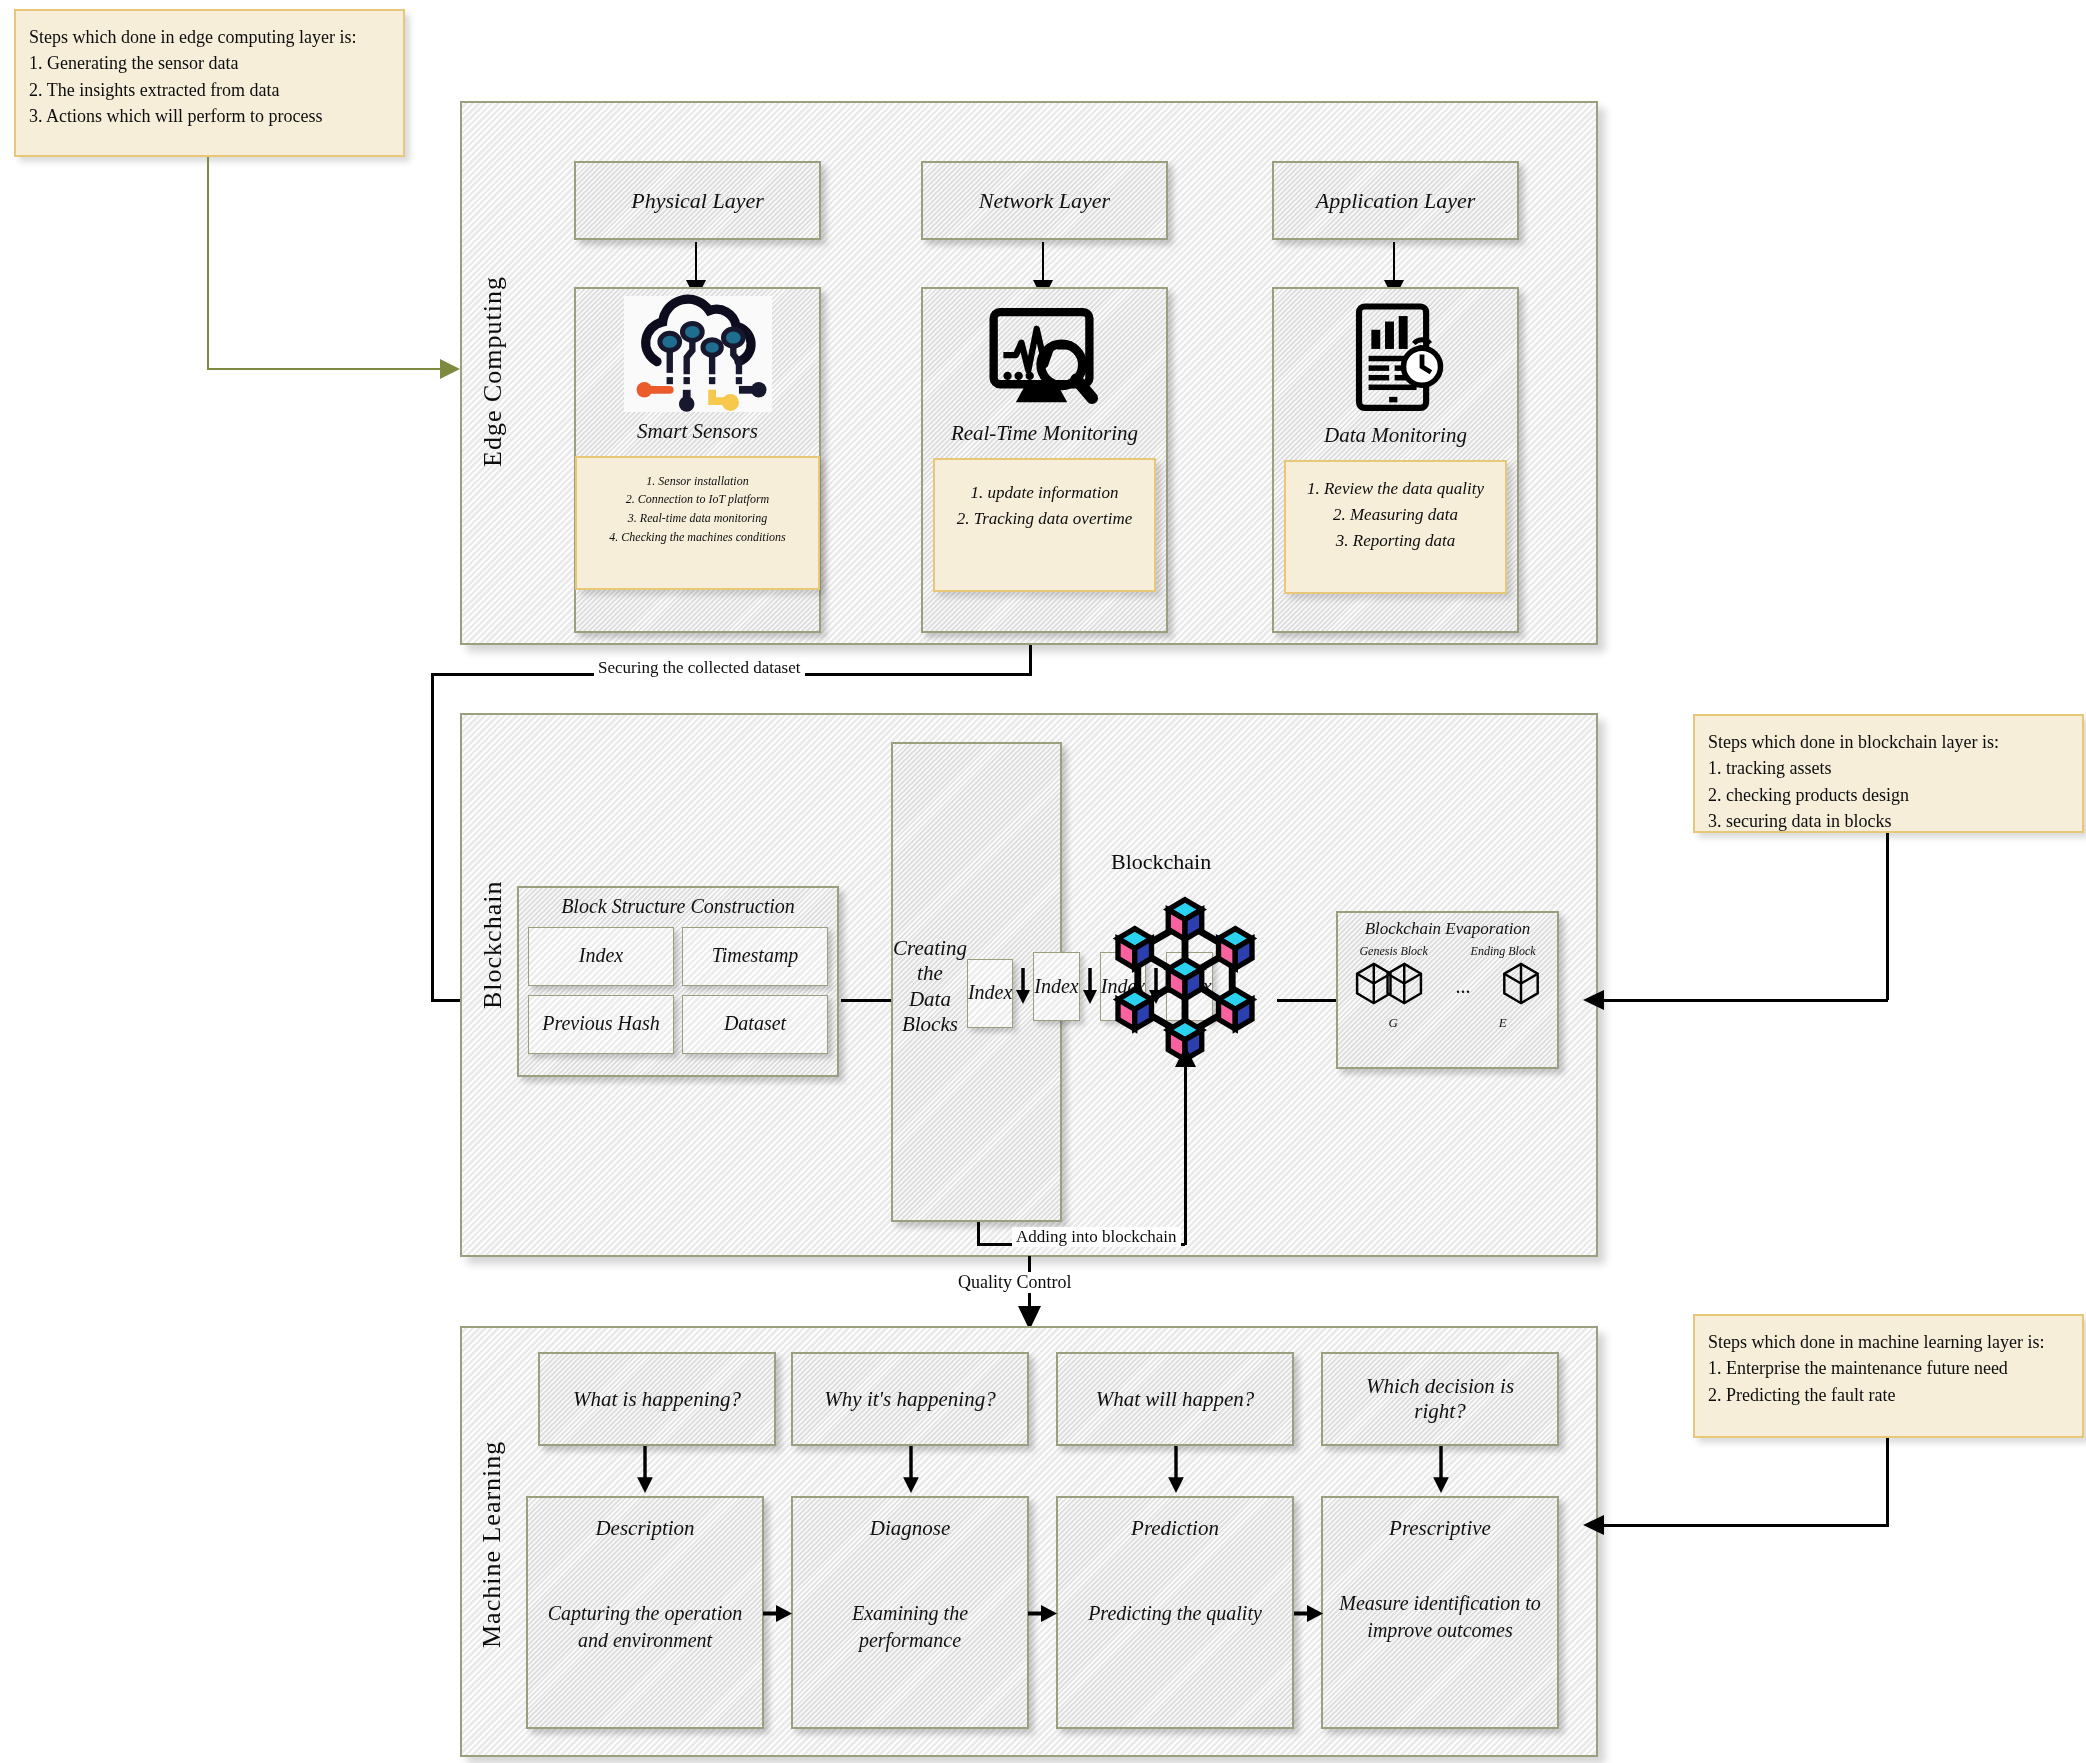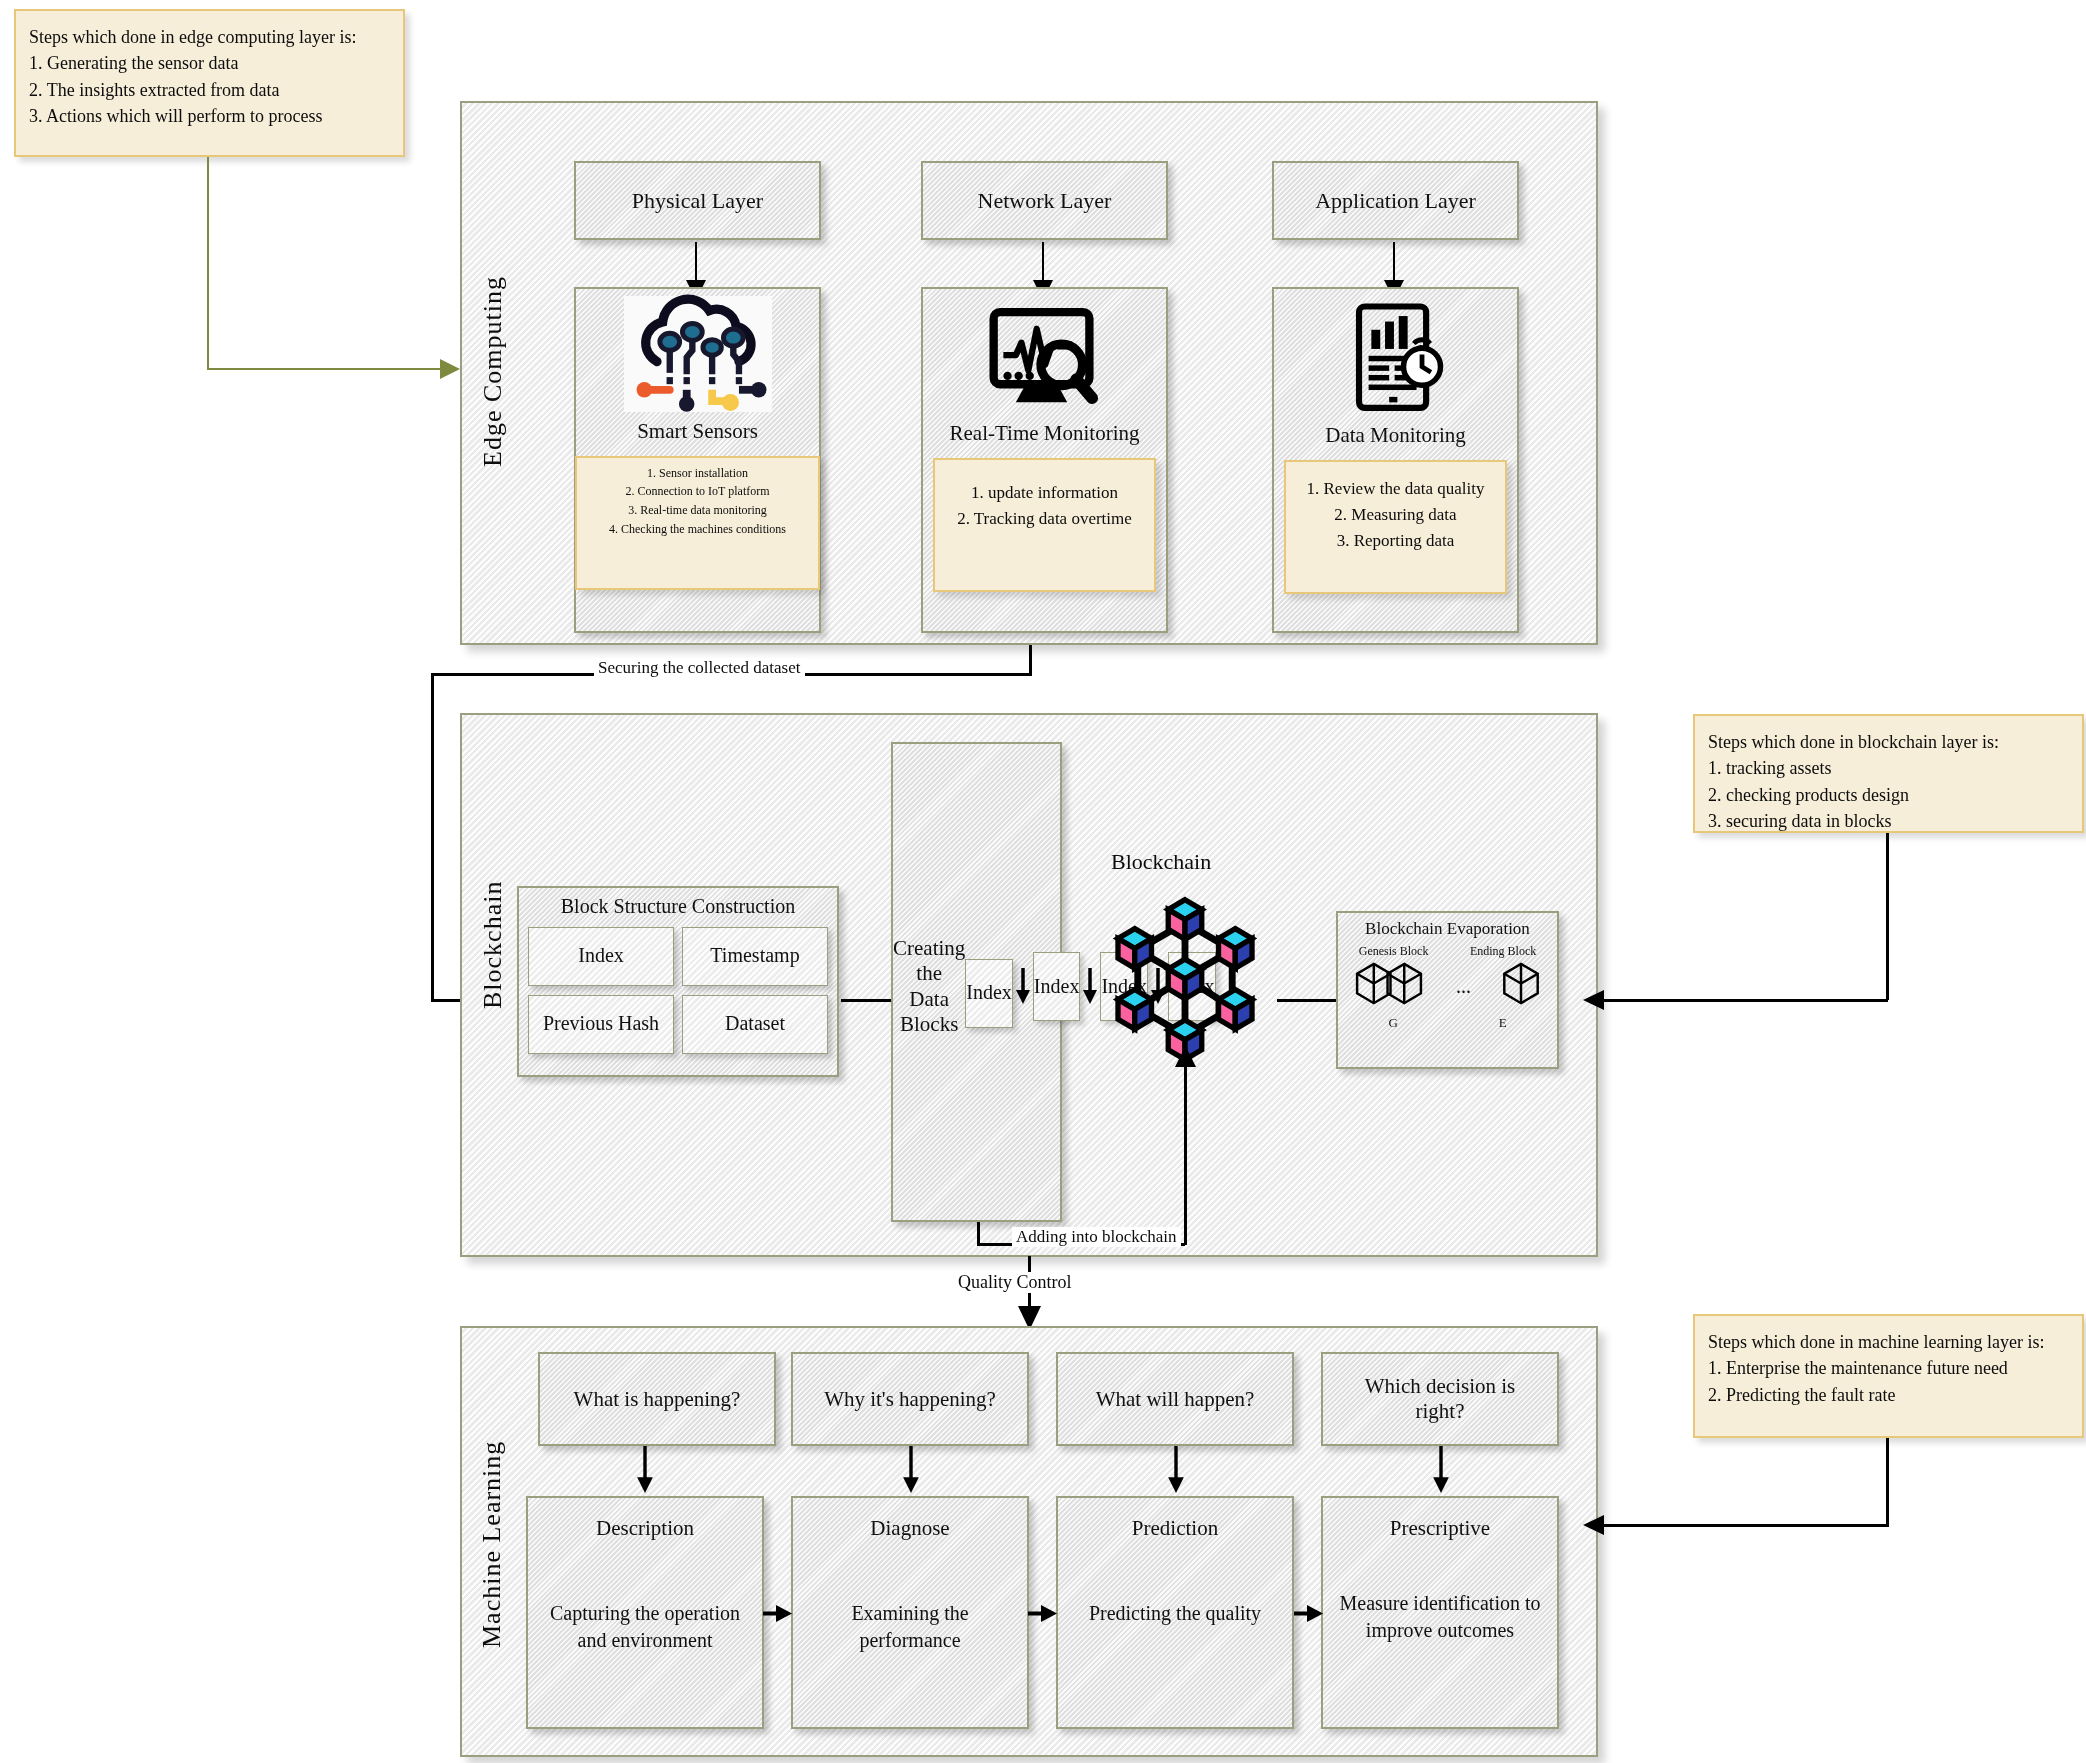--- a/index.html
+++ b/index.html
@@ -27,21 +27,21 @@
   .layer{
     border:2px solid #9a9f7f;
     box-shadow:7px 7px 8px rgba(0,0,0,.17);
   }
 
   
   .gbox{
     border:2px solid #9a9f7f;
     box-shadow:5px 5px 6px rgba(0,0,0,.20);
     display:flex;align-items:center;justify-content:center;
-    text-align:center;color:#111;line-height:1.18;
+    text-align:center;color:#111;line-height:1.18;font-style:italic;
   }
   .gbox-plain{
     border:1.5px solid #9a9f7f;
     box-shadow:4px 4px 5px rgba(0,0,0,.18);
     display:flex;align-items:center;justify-content:center;
     text-align:center;color:#111;line-height:1.18;
     background-color:#f3f3f3;
     background-image:repeating-linear-gradient(135deg,
         rgba(255,255,255,.9) 0px, rgba(255,255,255,.9) 2px,
         rgba(0,0,0,.025) 2px, rgba(0,0,0,.025) 4.5px);
@@ -135,21 +135,21 @@
         <circle cx="24" cy="130" r="11" fill="#ec5b2b"></circle>
         <path d="M84,130 L84,146" stroke="#17172e" stroke-width="11" fill="none"></path>
         <circle cx="84" cy="150" r="11" fill="#17172e"></circle>
         <path d="M120,130 L120,146 L138,146" stroke="#f6c84c" stroke-width="11" fill="none"></path>
         <circle cx="146" cy="148" r="12" fill="#f6c84c"></circle>
         <path d="M158,130 L182,130" stroke="#17172e" stroke-width="11" fill="none"></path>
         <circle cx="186" cy="130" r="11" fill="#17172e"></circle>
       </svg>
     </div>
     <div style="font-size:21px;margin-top:7px;">Smart Sensors</div>
-    <div class="note" style="width:245px;height:134px;margin-top:12px;font-size:12px;padding:6px 10px;line-height:1.55;">1. Sensor installation
+    <div class="note" style="width:245px;height:134px;margin-top:12px;font-size:12px;padding:14px 10px;line-height:1.55;">1. Sensor installation
 2. Connection to IoT platform
 3. Real-time data monitoring
 4. Checking the machines conditions</div>
   </div>
 
   <div class="abs gbox hatch" style="left:921px;top:161px;width:247px;height:79px;font-size:22px;">Network Layer</div>
   <div class="abs ln lnv" style="left:1042px;top:242px;height:47px;width:2px;"></div>
   <svg class="abs" style="left:1032px;top:280px;width:23px;height:23px;" viewBox="0 0 46 46" width="23" height="23">
     <polygon points="2,0 42,0 22,40" fill="#000"></polygon>
   </svg>

